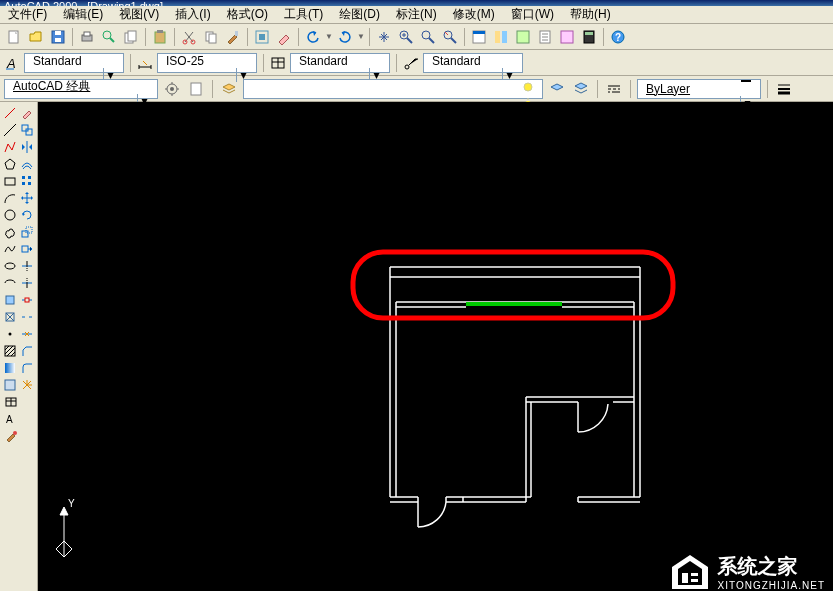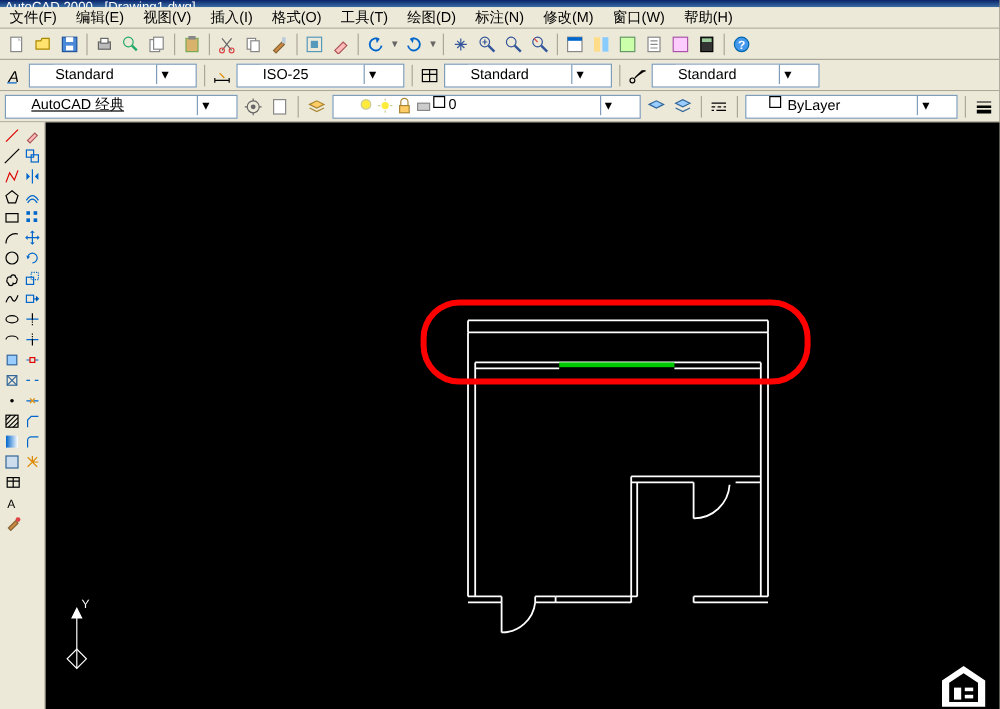--- a/index.html
+++ b/index.html
@@ -5,21 +5,21 @@
 * { box-sizing: border-box; margin: 0; padding: 0; }
 body { font-family: "SimSun", Arial, sans-serif; font-size: 12px; background: #ece9d8; width: 833px; height: 591px; overflow: hidden; position: relative; }
 .titlebar { background: linear-gradient(#0a246a,#3a6ea5); color: #fff; height: 6px; font-size: 11px; padding: 0 4px; overflow: hidden; }
 .menubar { background: #ece9d8; height: 18px; display: flex; align-items: center; padding: 0 2px; gap: 4px; border-bottom: 1px solid #aca899; }
 .menubar span { padding: 1px 6px; cursor: default; }
 .toolbar { background: #ece9d8; height: 26px; display: flex; align-items: center; padding: 1px 4px; gap: 2px; border-bottom: 1px solid #aca899; }
 .tbtn { width: 20px; height: 20px; border: 1px solid transparent; border-radius: 2px; display: flex; align-items: center; justify-content: center; cursor: pointer; }
 .sep { width: 1px; height: 18px; background: #aca899; margin: 0 2px; }
 .tbtn svg { width: 16px; height: 16px; }
 .propbar { background: #ece9d8; height: 26px; display: flex; align-items: center; padding: 2px 4px; gap: 4px; border-bottom: 1px solid #aca899; }
-.combo { background: #fff; border: 1px solid #7f9db9; height: 20px; display: flex; align-items: flex-start; padding: 0 19px; }
+.combo { background: #fff; border: 1px solid #7f9db9; height: 20px; display: flex; align-items: flex-end; padding: 0 6px; flex-direction: column; }
 .combo .drop { width: 14px; height: 16px; border-left: 1px solid #7f9db9; display: flex; align-items: center; justify-content: center; }
 .combo input { border: none; outline: none; height: 16px; font-size: 12px; padding: 0 2px; }
 .icon16 { width: 16px; height: 16px; display: flex; align-items: center; justify-content: center; }
 .workspace { display: flex; height: 495px; }
 .lefttools { width: 38px; background: #ece9d8; display: flex; flex-direction: column; padding: 2px; gap: 0; border-right: 1px solid #aca899; }
 .lrow { display: flex; gap: 0; }
 .ltbtn { width: 17px; height: 17px; border: 1px solid transparent; display: flex; align-items: center; justify-content: center; cursor: pointer; margin: 0; }
 .ltbtn svg { width: 14px; height: 14px; }
 .canvas { flex: 1; background: #000; position: relative; }
 .watermark { position: absolute; bottom: 6px; right: 8px; color: #fff; font-family: Arial; font-weight: bold; display: flex; align-items: center; gap: 6px; }
@@ -321,21 +321,21 @@
     </div>
   <div class="sep"></div>
   <div class="tbtn">
       <svg viewBox="0 0 16 16">
         <path d="M2 5 L14 5 M2 8 L5 8 M7 8 L10 8 M12 8 L14 8 M2 11 L4 11 M6 11 L14 11" stroke="#000"></path>
       </svg>
     </div>
   <div class="sep"></div>
   <div class="combo">
     <span class="smallsq" style="background:#fff"></span>
-    <input style="width: 110px;" value="ByLayer">
+    <input style="width: 110px; text-decoration: underline;" value="ByLayer">
     <div class="drop">▾</div>
   </div>
   <div class="sep"></div>
   <div class="tbtn">
       <svg viewBox="0 0 16 16">
         <path d="M2 4 L14 4" stroke="#000" stroke-width="1"></path>
         <path d="M2 8 L14 8" stroke="#000" stroke-width="2"></path>
         <path d="M2 12 L14 12" stroke="#000" stroke-width="3"></path>
       </svg>
     </div>
@@ -648,15 +648,19 @@
     
     <div class="watermark">
       <svg width="44" height="38" viewBox="0 0 44 38">
           <g fill="#fff">
             <path d="M22 2 L40 14 L40 36 L4 36 L4 14 Z M22 8 L10 16 L10 32 L34 32 L34 16 Z"></path>
             <rect x="14" y="20" width="6" height="10"></rect>
             <rect x="23" y="20" width="7" height="3"></rect>
             <rect x="23" y="26" width="7" height="3"></rect>
           </g>
         </svg>
+      <div>
+        <div class="wm1">系统之家</div>
+        <div class="wm2">XITONGZHIJIA.NET</div>
+      </div>
     </div>
   </div>
 </div>
 
 </body></html>

